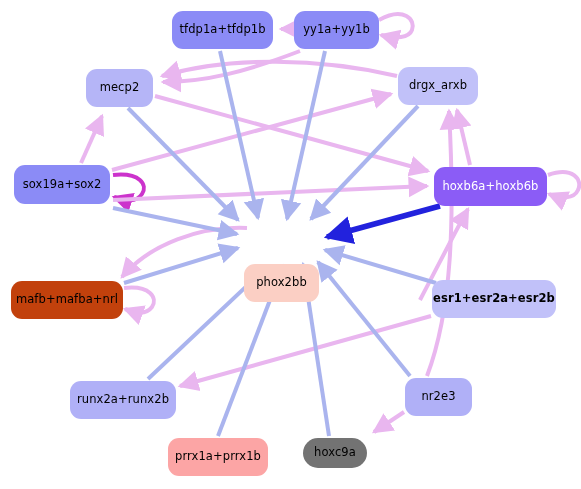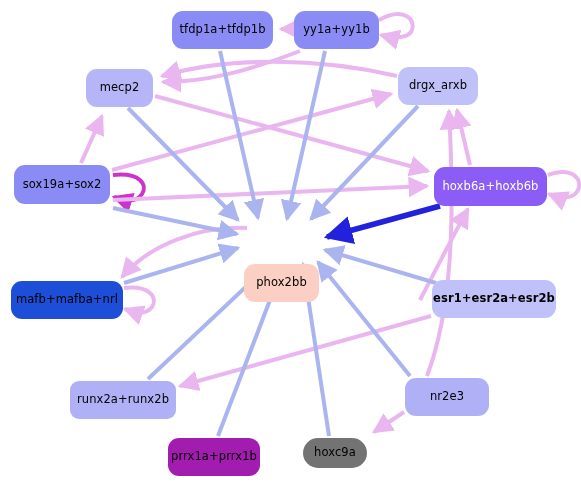--- a/index.html
+++ b/index.html
@@ -122,37 +122,37 @@
   </div>
 
   <div class="node dark" style="left:434px;top:167px;width:113px;height:39px;background:#8b5cf6;">
     <span class="node-label">hoxb6a+hoxb6b</span>
   </div>
 
   <div class="node hub" style="left:244px;top:224px;width:75px;height:38px;background:#fbcfc4;margin-top:40px;">
     <span class="node-label">phox2bb</span>
   </div>
 
-  <div class="node" style="left:11px;top:281px;width:112px;height:38px;background:#1d4ed8;">
+  <div class="node" style="left:11px;top:281px;width:112px;height:38px;background:#c2410c;">
     <span class="node-label">mafb+mafba+nrl</span>
   </div>
 
   <div class="node" style="left:432px;top:280px;width:124px;height:38px;background:#c1c1f9;font-weight:bold;">
     <span class="node-label">esr1+esr2a+esr2b</span>
   </div>
 
-  <div class="node" style="left:70px;top:381px;width:106px;height:38px;background:#b0b0f7;border-radius:9px;">
+  <div class="node" style="left:70px;top:381px;width:106px;height:38px;background:#b0b0f7;">
     <span class="node-label">runx2a+runx2b</span>
   </div>
 
-  <div class="node" style="left:405px;top:378px;width:84px;height:38px;background:#b0b0f7;">
+  <div class="node" style="left:405px;top:378px;width:67px;height:38px;background:#b0b0f7;">
     <span class="node-label">nr2e3</span>
   </div>
 
-  <div class="node" style="left:168px;top:438px;width:92px;height:38px;background:#a21caf;">
+  <div class="node" style="left:168px;top:438px;width:100px;height:38px;background:#fca5a5;">
     <span class="node-label">prrx1a+prrx1b</span>
   </div>
 
   <div class="node" style="left:303px;top:438px;width:64px;height:30px;background:#737373;border-radius:16px;">
     <span class="node-label">hoxc9a</span>
   </div>
 
 </div>
 
 </body></html>

